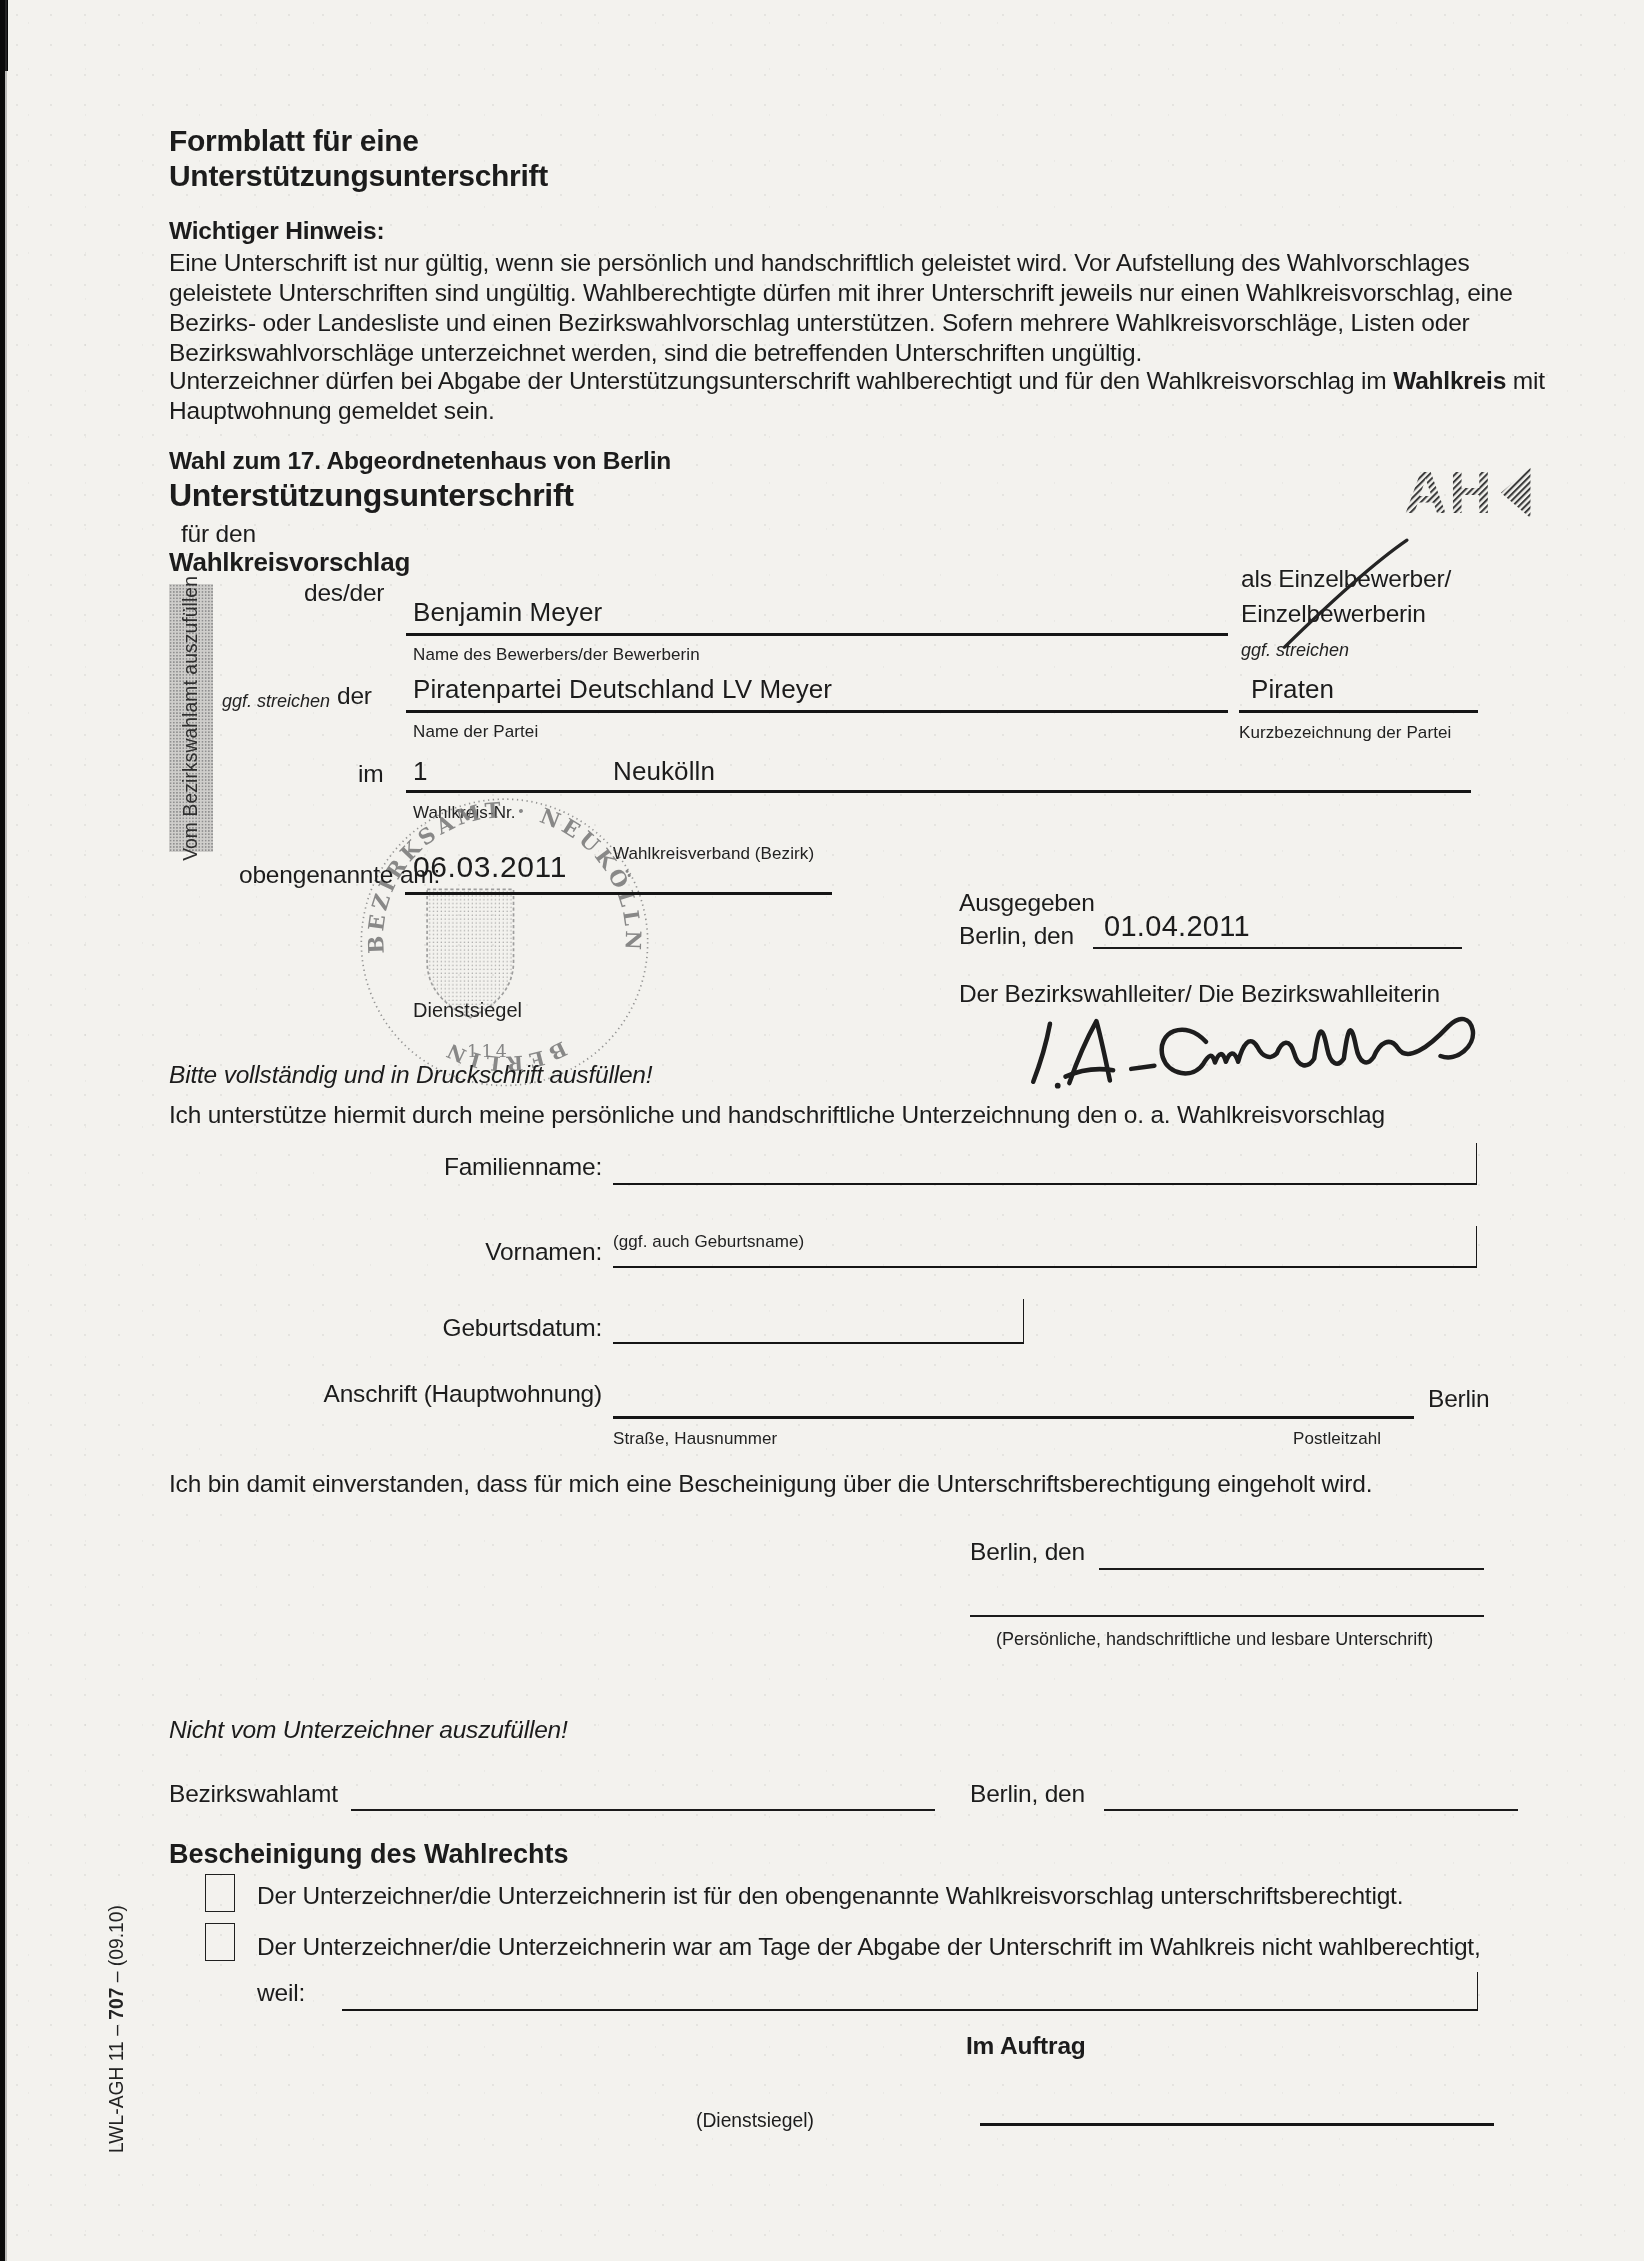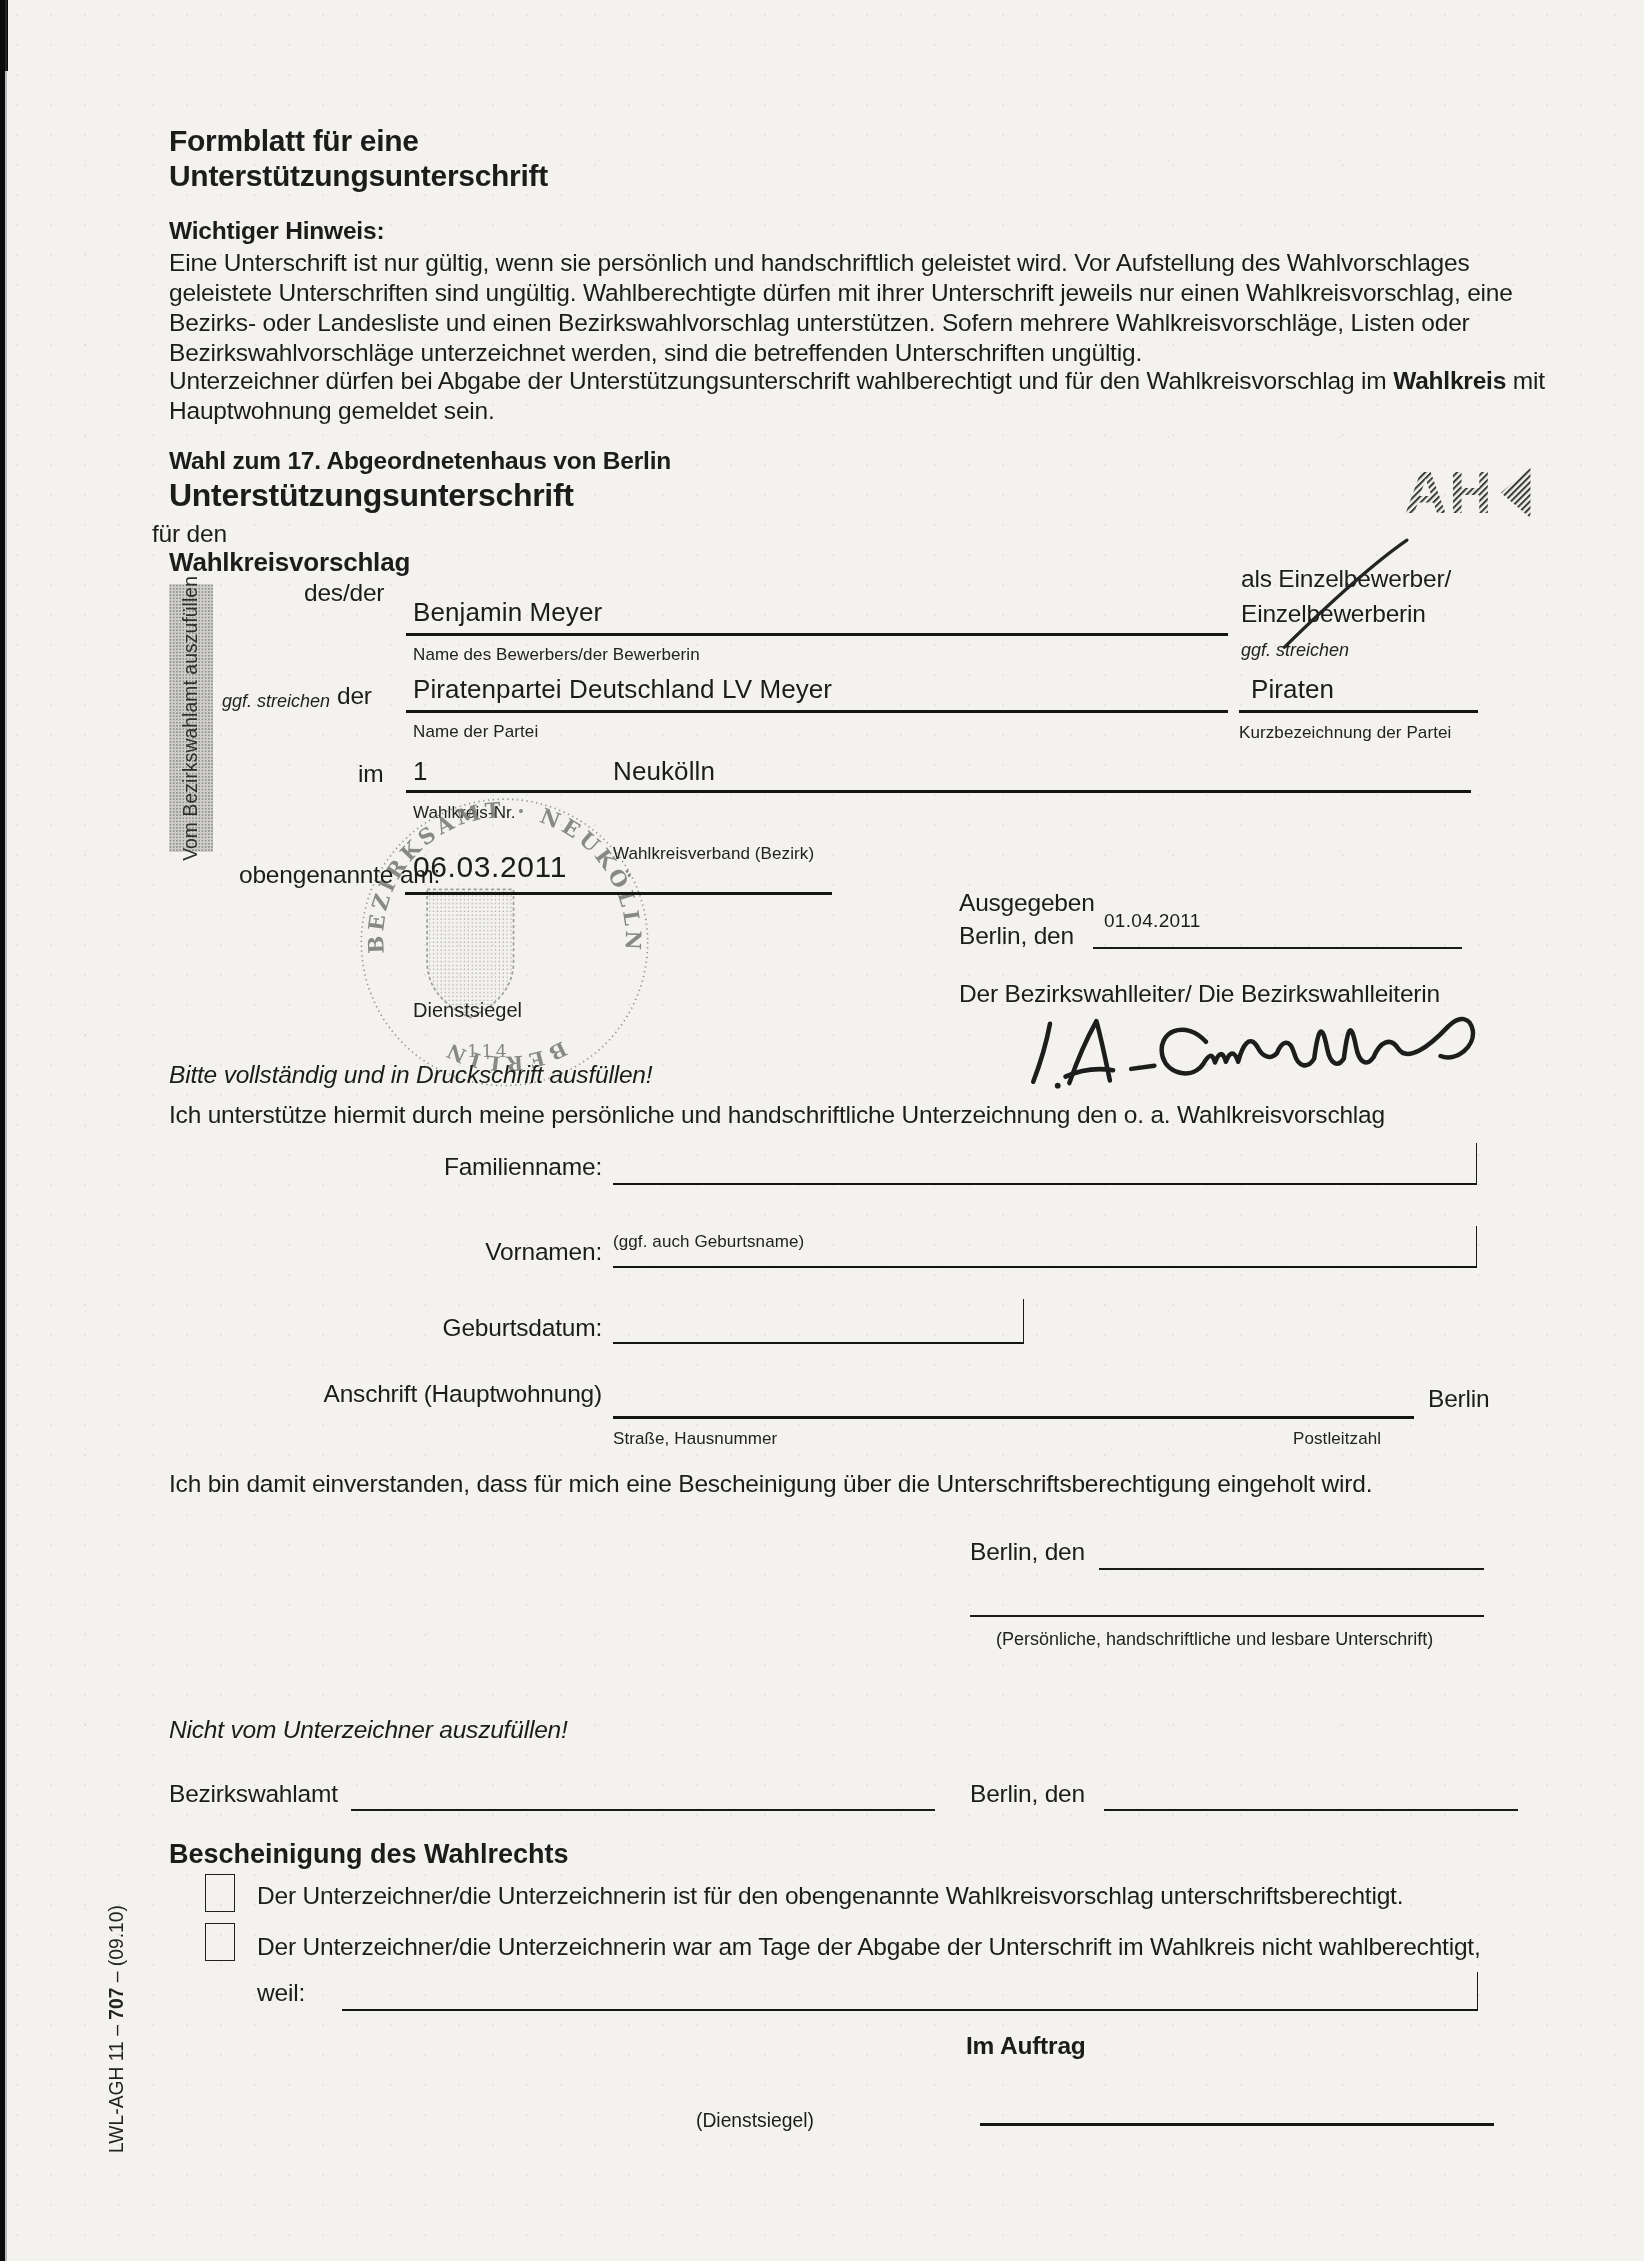--- a/index.html
+++ b/index.html
@@ -53,21 +53,21 @@
   </div>
 
   <div class="abs lbl b" style="left:169px;top:217px;">Wichtiger Hinweis:</div>
   <p class="abs wraplbl" style="left:169px;top:248px;width:1399px;">Eine Unterschrift ist nur gültig, wenn sie persönlich und handschriftlich geleistet wird. Vor Aufstellung des Wahlvorschlages geleistete Unterschriften sind ungültig. Wahlberechtigte dürfen mit ihrer Unterschrift jeweils nur einen Wahlkreisvorschlag, eine Bezirks- oder Landesliste und einen Bezirkswahlvorschlag unterstützen. Sofern mehrere Wahlkreisvorschläge, Listen oder Bezirkswahlvorschläge unterzeichnet werden, sind die betreffenden Unterschriften ungültig.</p>
   <p class="abs wraplbl" style="left:169px;top:366px;width:1399px;">
     <span>Unterzeichner dürfen bei Abgabe der Unterstützungsunterschrift wahlberechtigt und für den Wahlkreisvorschlag im </span><span class="b">Wahlkreis</span><span> mit Hauptwohnung gemeldet sein.</span>
   </p>
 
   <div class="abs lbl b" style="left:169px;top:447px;">Wahl zum 17. Abgeordnetenhaus von Berlin</div>
   <div class="abs h2" style="left:169px;top:477px;">Unterstützungsunterschrift</div>
-  <div class="abs lbl" style="left:152px;top:520px;">für den</div>
+  <div class="abs lbl" style="left:181px;top:520px;">für den</div>
   <div class="abs lbl b" style="left:169px;top:548px;font-size:26px;">Wahlkreisvorschlag</div>
   <div class="abs lbl" style="left:304px;top:579px;">des/der</div>
 
   <svg class="abs" style="left:1404px;top:460px;" width="155" height="67" viewBox="0 0 240 104">
     <defs>
       <pattern id="hatch" patternUnits="userSpaceOnUse" width="7" height="7" patternTransform="rotate(45)">
         <line x1="1.5" y1="0" x2="1.5" y2="7" stroke="#3b3b3b" stroke-width="3.4"></line>
       </pattern>
     </defs>
     <text x="0" y="82" font-family="Liberation Sans, sans-serif" font-size="92" font-weight="700" letter-spacing="3" fill="url(#hatch)">AH</text>
@@ -124,21 +124,21 @@
     <text x="180" y="408" font-family="DejaVu Serif, serif" font-size="27" fill="#7a7a7a" letter-spacing="5" opacity=".9">114</text>
   </svg>
   <div class="abs" style="left:413px;top:999px;font-size:20px;color:#1f1f1f;">Dienstsiegel</div>
 
   <div class="abs lbl" style="left:239px;top:861px;">obengenannte am:</div>
   <div class="abs" style="left:413px;top:850px;font-size:30px;letter-spacing:0.6px;">06.03.2011</div>
   <div class="abs rule" style="left:405px;top:892px;width:427px;"></div>
 
   <div class="abs lbl" style="left:959px;top:889px;">Ausgegeben</div>
   <div class="abs lbl" style="left:959px;top:922px;">Berlin, den</div>
-  <div class="abs" style="left:1104px;top:910px;font-size:19px;letter-spacing:0.3px;">01.04.2011</div>
+  <div class="abs" style="left:1104px;top:910px;font-size:29px;letter-spacing:0.3px;">01.04.2011</div>
   <div class="abs rule3" style="left:1093px;top:947px;width:369px;"></div>
   <div class="abs lbl" style="left:959px;top:980px;">Der Bezirkswahlleiter/ Die Bezirkswahlleiterin</div>
 
   <svg class="abs" style="left:993px;top:998px;" width="529" height="116" viewBox="0 0 820 180">
     <g stroke="#1d1d1d" stroke-width="7" fill="none" stroke-linecap="round" stroke-linejoin="round">
       <path d="M88,40 C82,72 72,104 62,130"></path>
       <circle cx="100" cy="136" r="4.5" fill="#1d1d1d" stroke="none"></circle>
       <path d="M118,132 C132,92 150,54 160,36 C167,60 175,100 181,128"></path>
       <path d="M112,122 C134,112 160,108 186,112"></path>
       <path d="M214,110 L250,105"></path>

